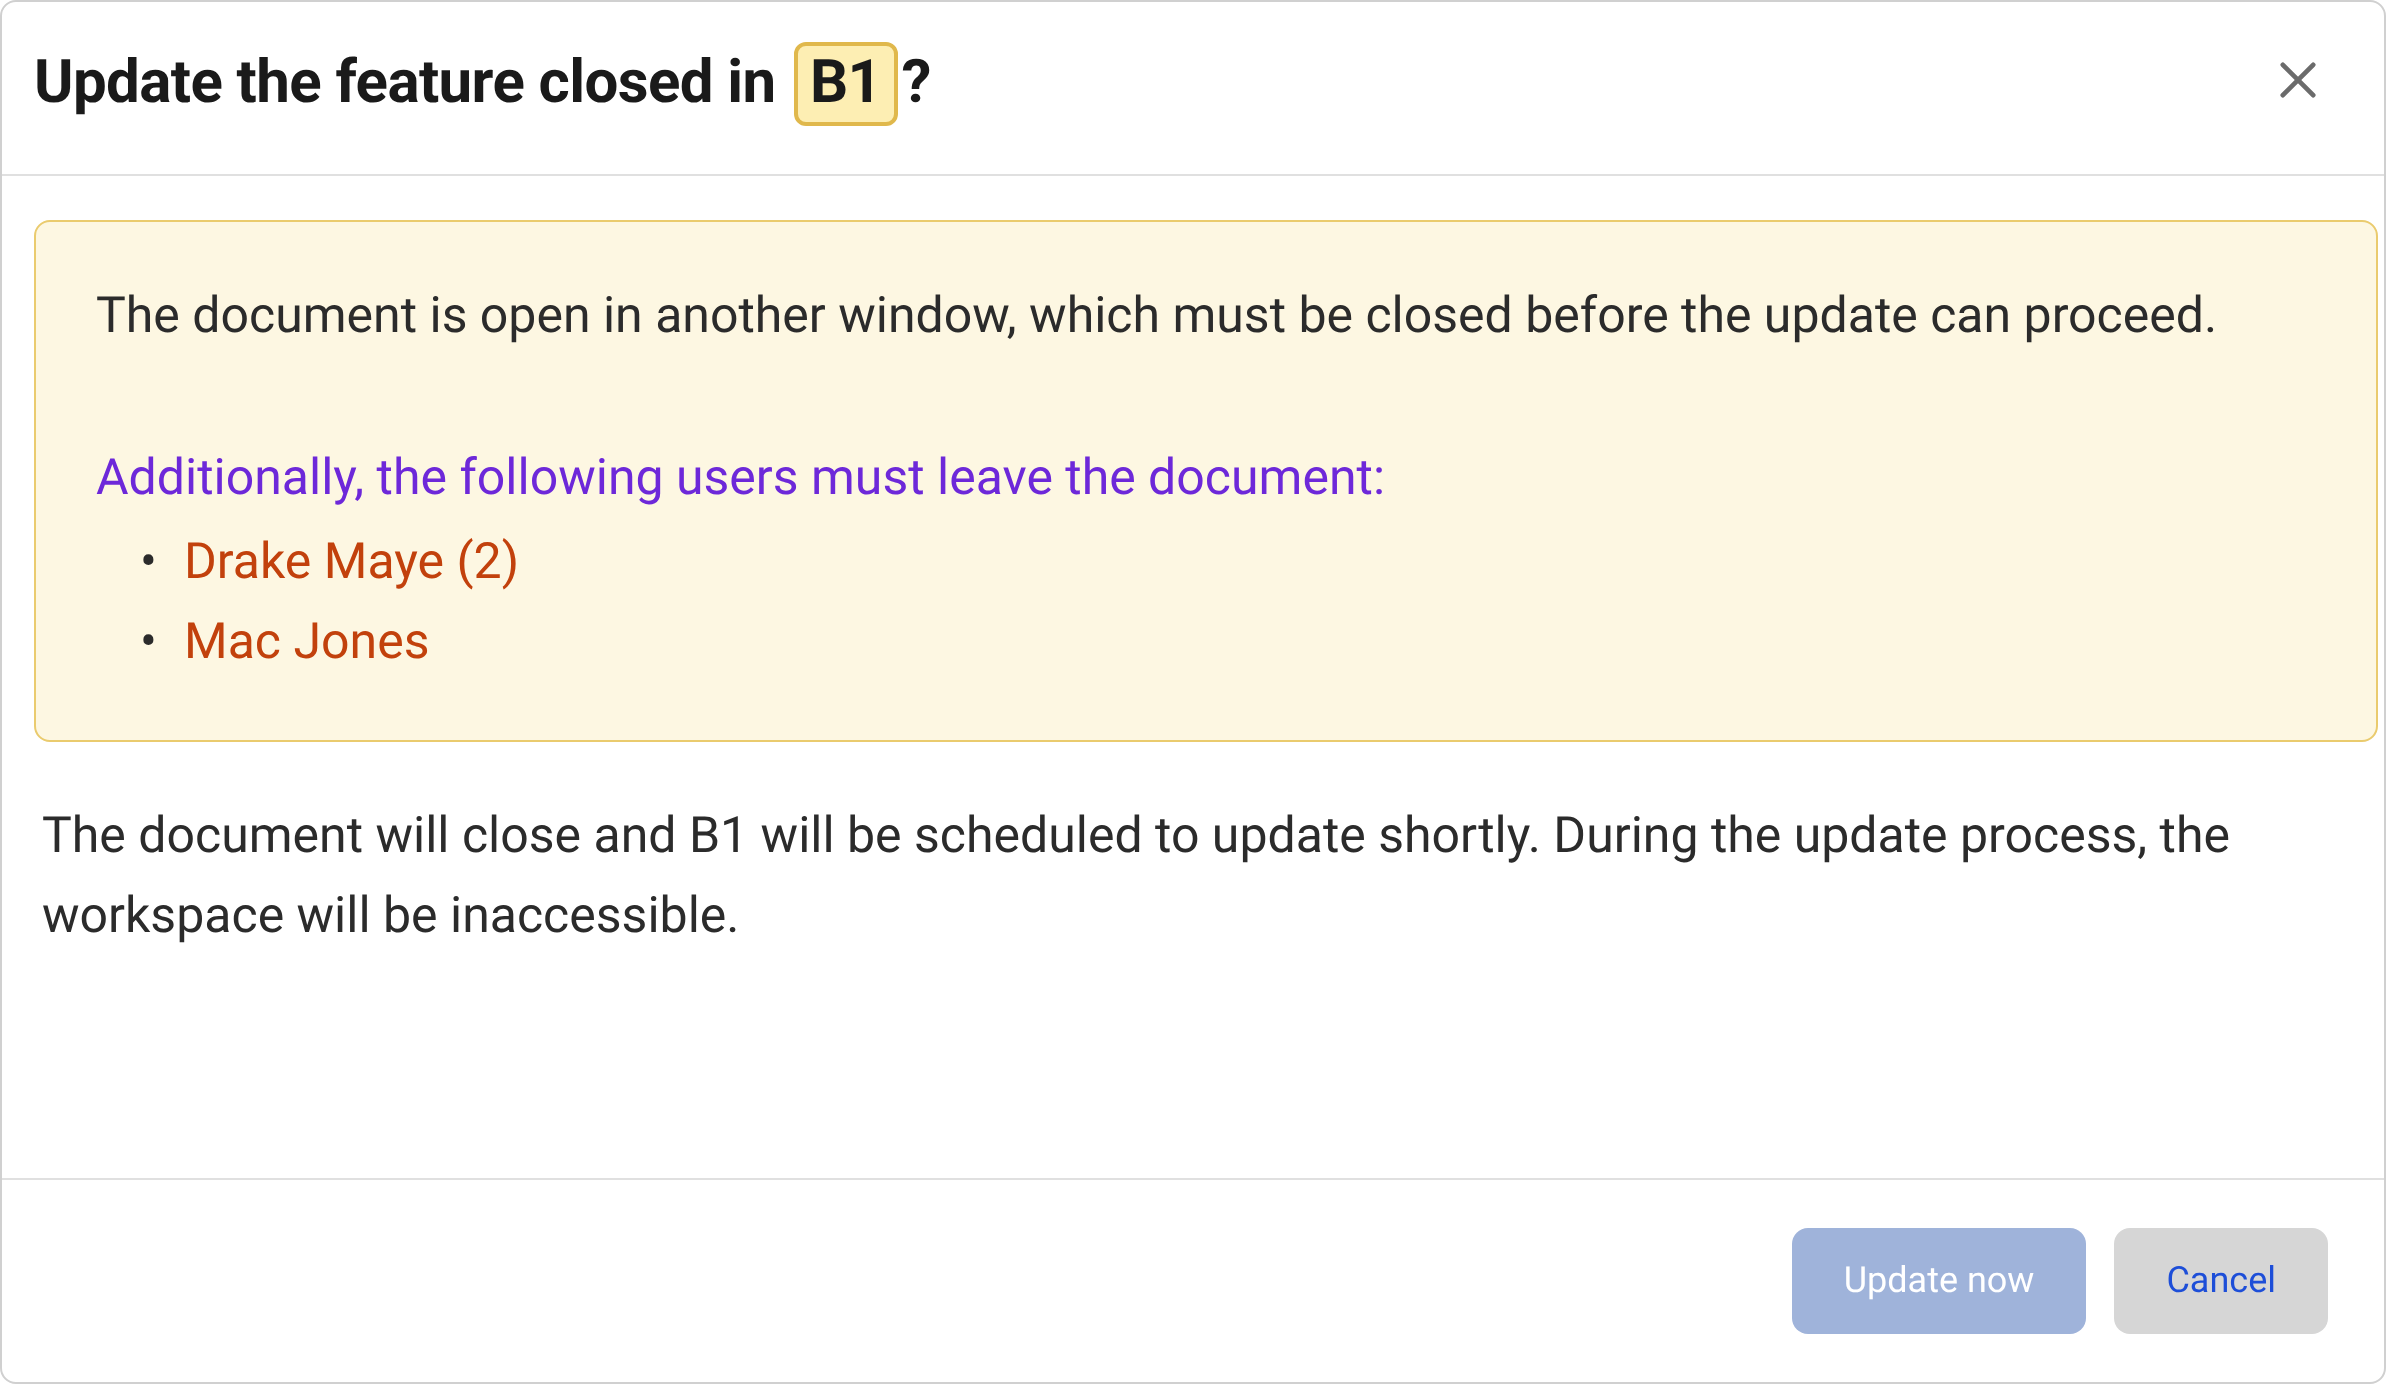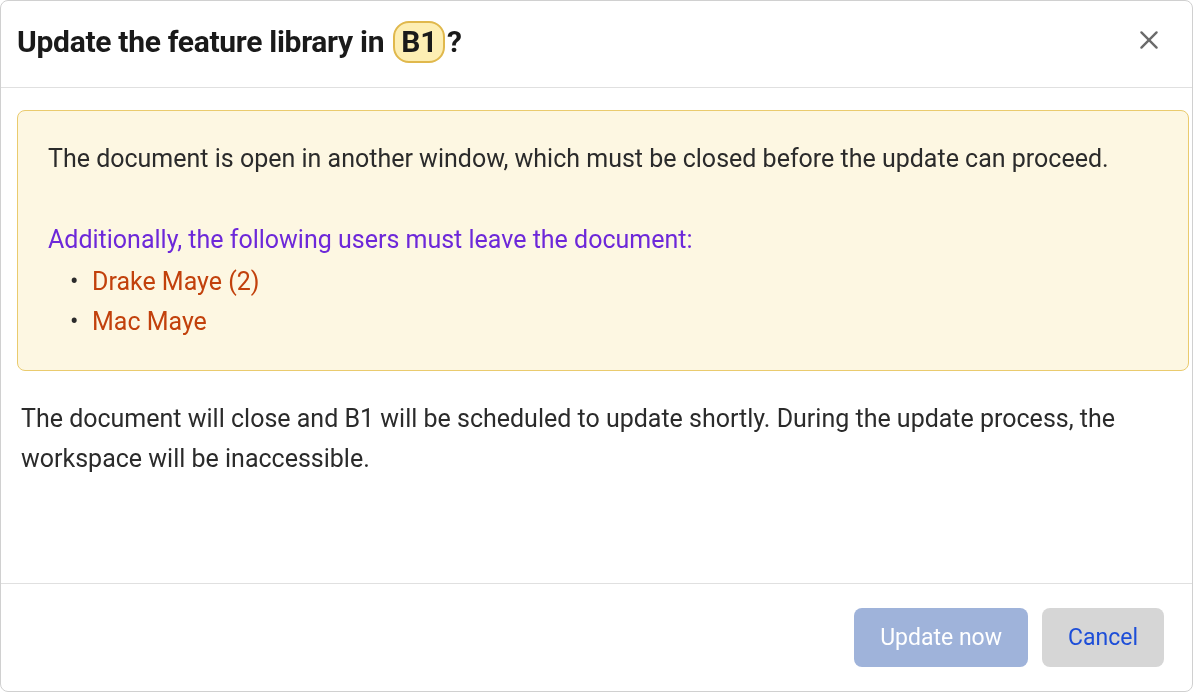--- a/index.html
+++ b/index.html
@@ -33,21 +33,21 @@
       font-size: 30px;
       font-weight: 700;
       color: #1a1a1a;
       letter-spacing: -0.01em;
       line-height: 1.2;
     }
     .title-badge {
       display: inline-block;
       background: #fdeeb3;
       border: 2px solid #e0b84c;
-      border-radius: 16px;
+      border-radius: 6px;
       padding: 0px 6px 0px 6px;
       font-weight: 700;
       color: #1a1a1a;
       margin: 0 2px 0 2px;
       line-height: 1.25;
     }
     .close-btn {
       background: transparent;
       border: none;
       cursor: pointer;
@@ -114,21 +114,21 @@
       padding: 0 4px;
     }
     .dialog-footer {
       padding: 24px 28px;
       border-top: 1px solid #e0e0e0;
       display: flex;
       justify-content: flex-end;
       gap: 14px;
     }
     .btn {
-      font-size: 23px;
+      font-size: 18px;
       padding: 16px 26px;
       border-radius: 8px;
       border: none;
       cursor: pointer;
       font-family: inherit;
     }
     .btn-primary {
       background: #9fb3da;
       color: #ffffff;
     }
@@ -137,42 +137,42 @@
       color: #1d4ed8;
     }
   </style>
 </head>
 <body>
 
 <div class="dialog">
 
   <div class="dialog-header">
     <h1 class="dialog-title">
-      <span>Update the feature library in</span>
+      <span>Update the feature closed in</span>
       <span class="title-badge">B1</span><span>?</span>
     </h1>
     <button class="close-btn">
       <span>
         <svg viewBox="0 0 24 24" fill="none" stroke-width="2.2" stroke-linecap="round">
           <line x1="5" y1="5" x2="19" y2="19"></line>
           <line x1="19" y1="5" x2="5" y2="19"></line>
         </svg>
       </span>
     </button>
   </div>
 
   <div class="dialog-body">
 
     <div class="warning-box">
       <p class="warning-text">The document is open in another window, which must be closed before the update can proceed.</p>
       <div class="warning-spacer"></div>
       <p class="warning-subhead">Additionally, the following users must leave the document:</p>
       <ul class="user-list">
         <li>Drake Maye (2)</li>
-        <li>Mac Maye</li>
+        <li>Mac Jones</li>
       </ul>
     </div>
 
     <p class="body-text">The document will close and B1 will be scheduled to update shortly. During the update process, the workspace will be inaccessible.</p>
 
   </div>
 
   <div class="dialog-footer">
     <button class="btn btn-primary">Update now</button>
     <button class="btn btn-secondary">Cancel</button>

